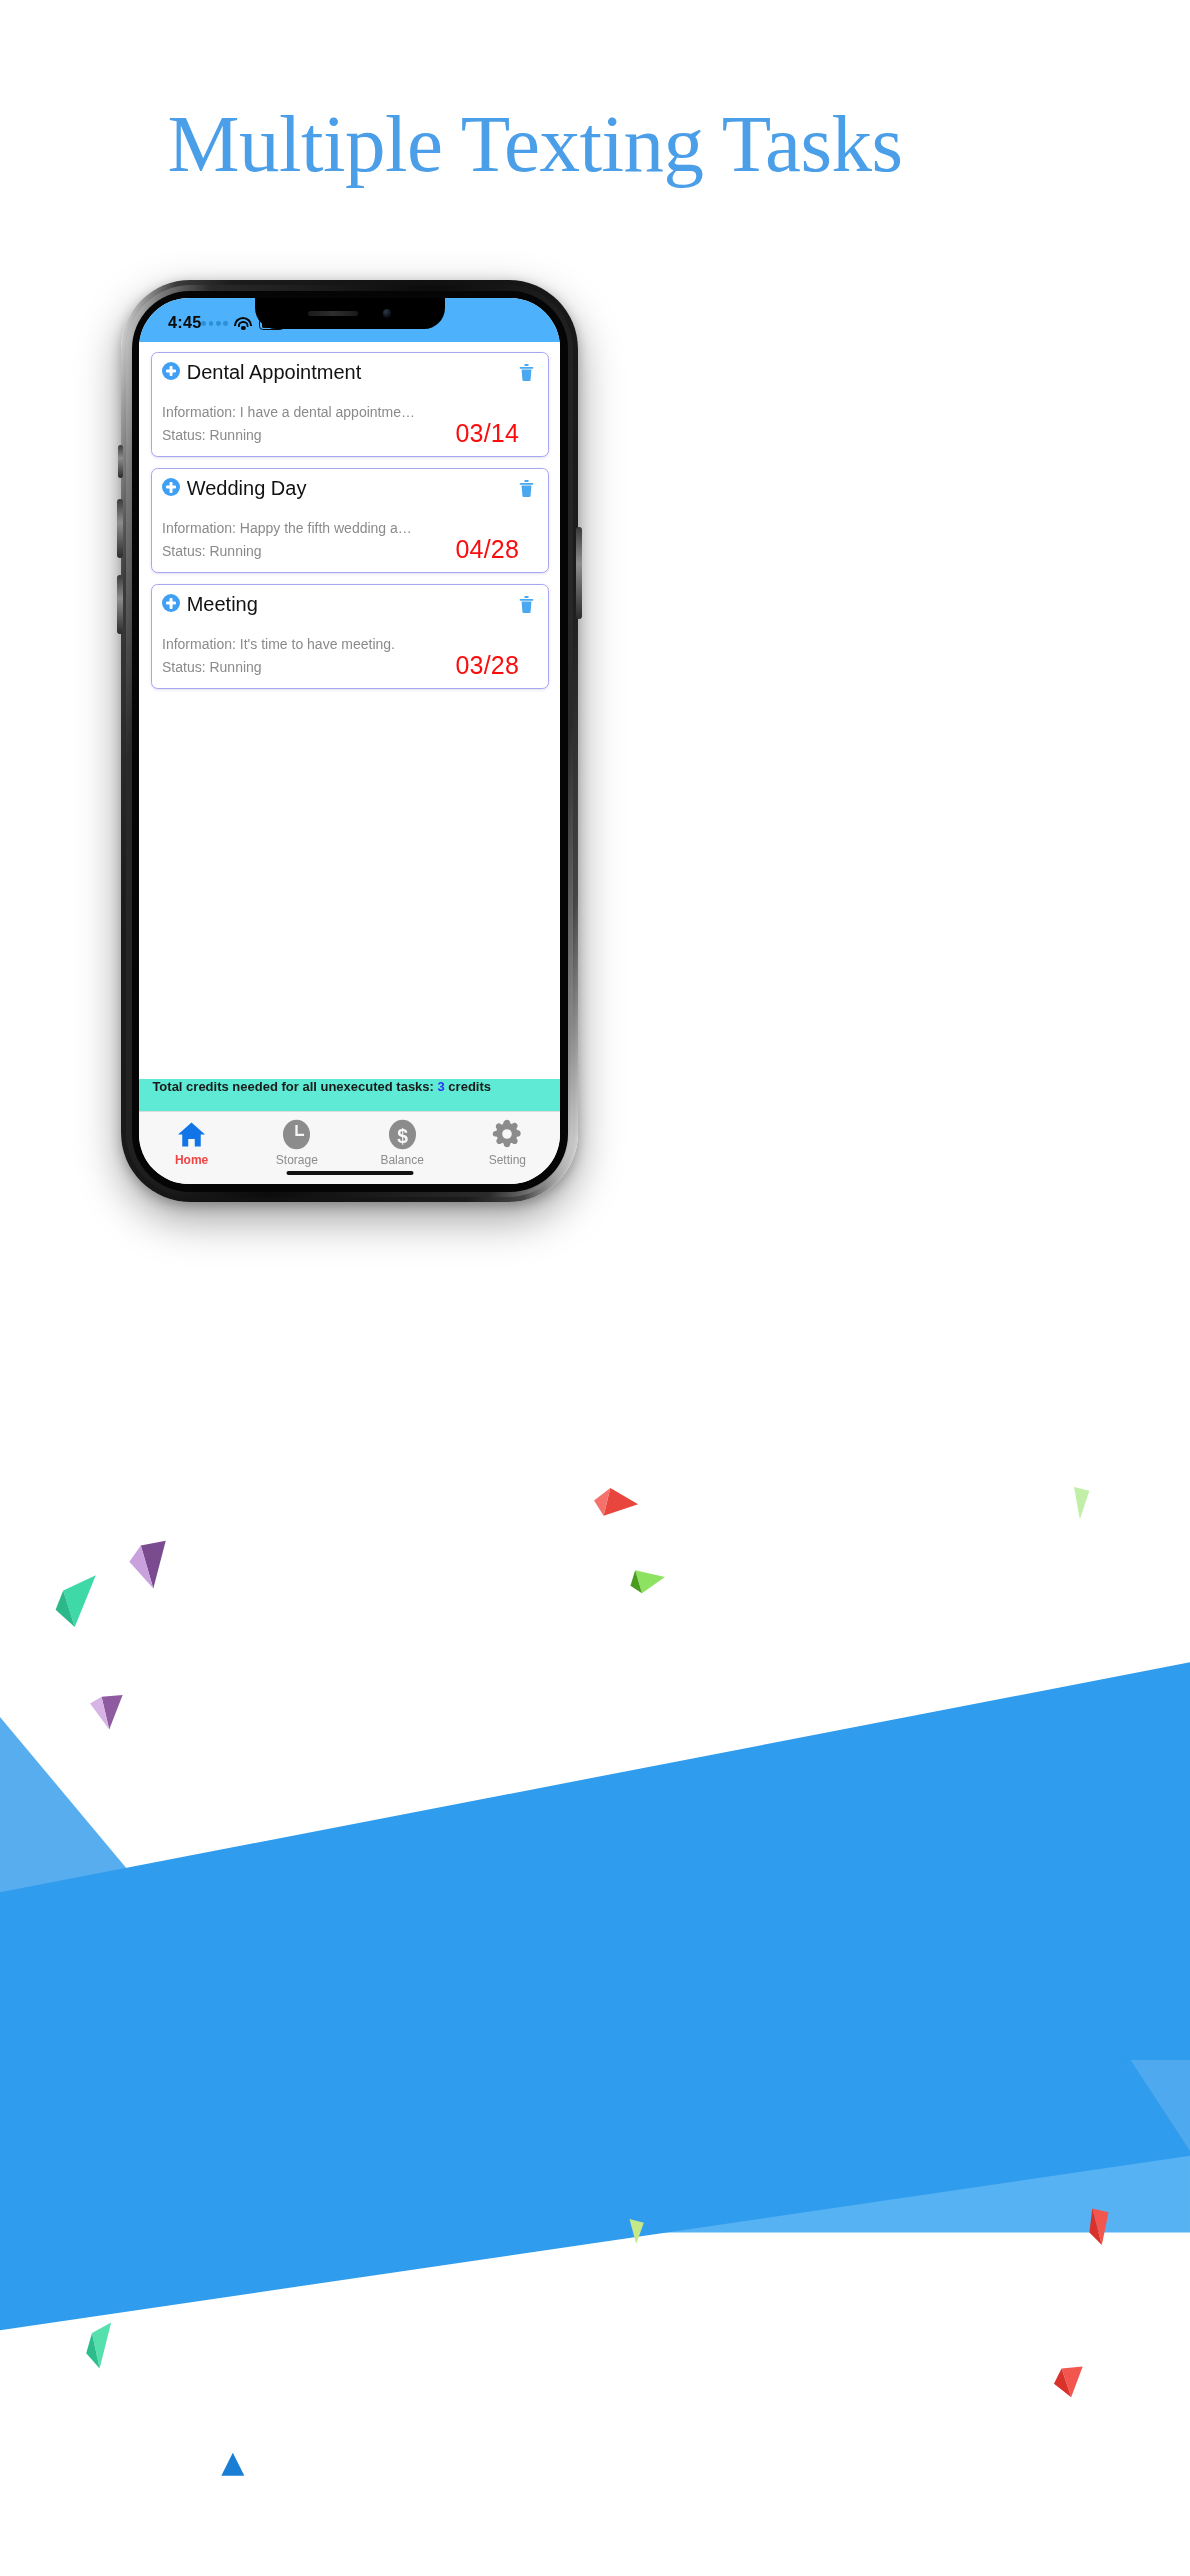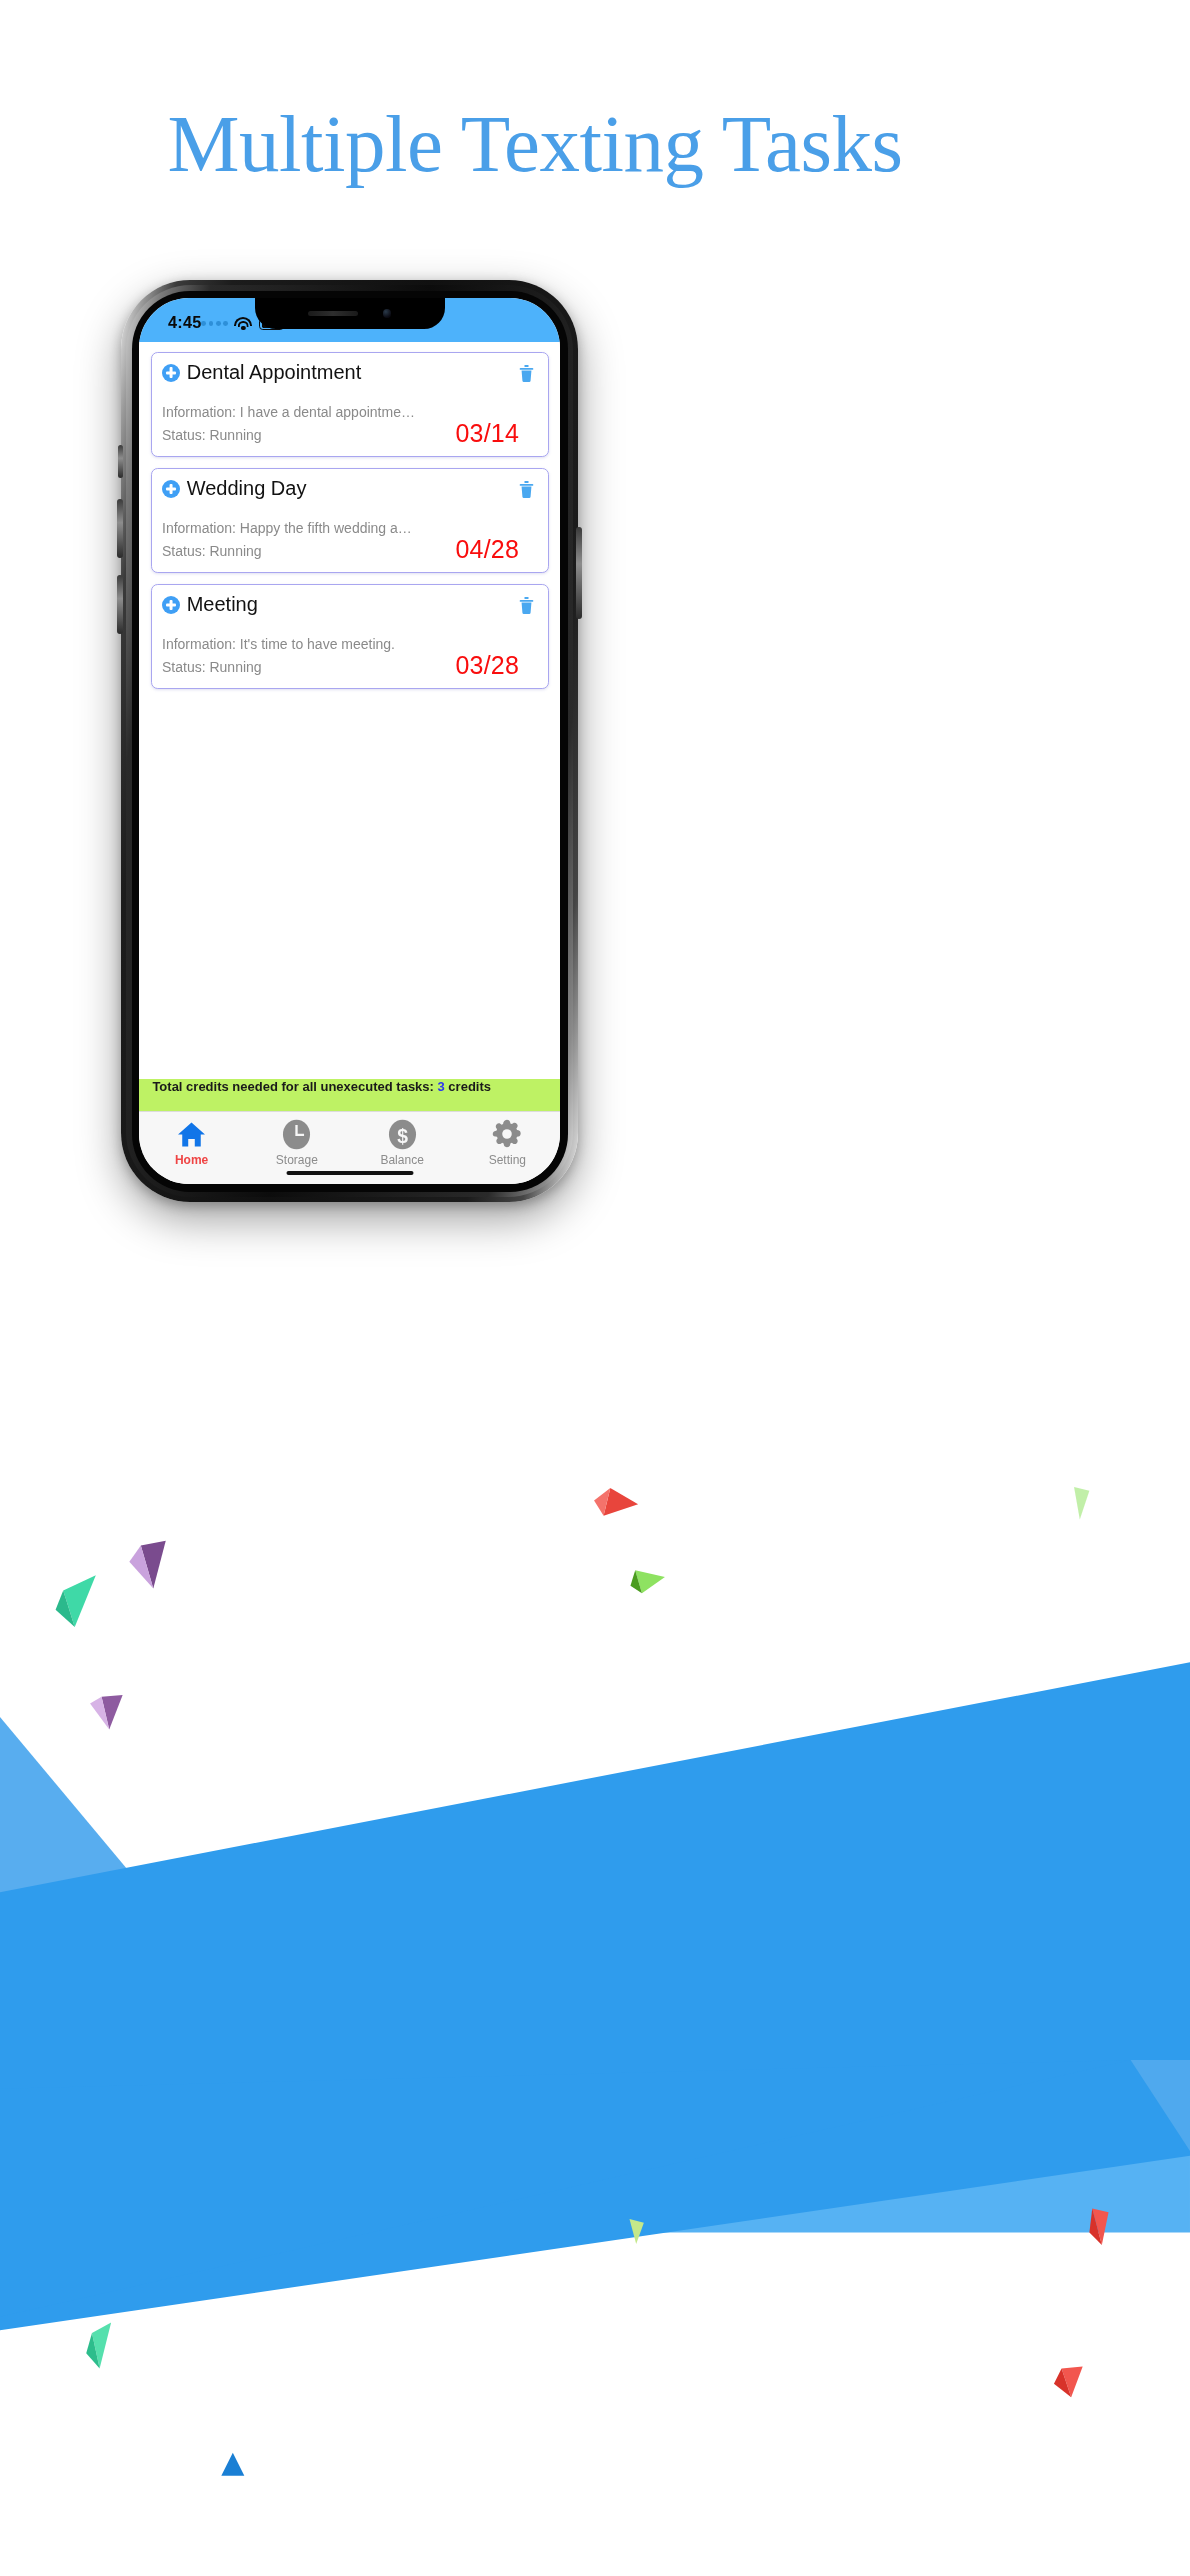--- a/index.html
+++ b/index.html
@@ -146,21 +146,21 @@
   .list{ flex:1 1 auto; background:#ffffff; padding:9.6px 11.5px 0; overflow:hidden; }
   .card{
     position:relative;
     background:#ffffff;
     border:1px solid #a9a6f0;
     border-radius:6.7px;
     margin-bottom:10.5px;
     padding:9.6px 12.5px 9.6px 10.5px;
     box-shadow:0 1px 2.9px rgba(110,110,190,.22);
   }
-  .card-top{ display:flex; align-items:center; }
+  .card-top{ display:flex; }
   .plus{
     width:18px; height:18px; border-radius:50%;
     background:#3f9ff5; position:relative; flex:0 0 auto; margin-right:6.7px;
   }
   .plus::before,.plus::after{
     content:""; position:absolute; background:#fff; border-radius:1px;
   }
   .plus::before{ left:50%; top:3.8px; transform:translateX(-50%); width:2.9px; height:10.5px; }
   .plus::after { top:50%; left:3.8px; transform:translateY(-50%); height:2.9px; width:10.5px; }
   .card-title{ font-size:20px; color:#121212; line-height:1.05; }
@@ -169,21 +169,21 @@
   }
   .trash svg{ display:block; }
   .card-body{ position:relative; margin-top:18px; }
   .card-line{ font-size:14px; color:#8a8a8a; line-height:1.62; }
   .card-date{
     position:absolute; right:16px; bottom:-1.9px;
     font-size:25px; color:#f90d0d; letter-spacing:0.2px;
   }
 
   
-  .footer{ flex:0 0 auto; background:#bef264; padding:0 11.5px 7.7px; }
+  .footer{ flex:0 0 auto; background:#5eead4; padding:0 11.5px 7.7px; }
   .credits{ font-size:13px; color:#1a1a1a; font-weight:700; padding:0 1.9px 9.6px; }
   .credits b{ color:#2d37f0; font-weight:700; }
   .add-btn{
     display:block; width:100%; height:42px; line-height:42px;
     background:#589ef0; color:#fff; border:none; border-radius:6.7px;
     font-size:19px; text-align:center; font-family:"Liberation Sans",sans-serif;
   }
 
   
   .tabbar{

